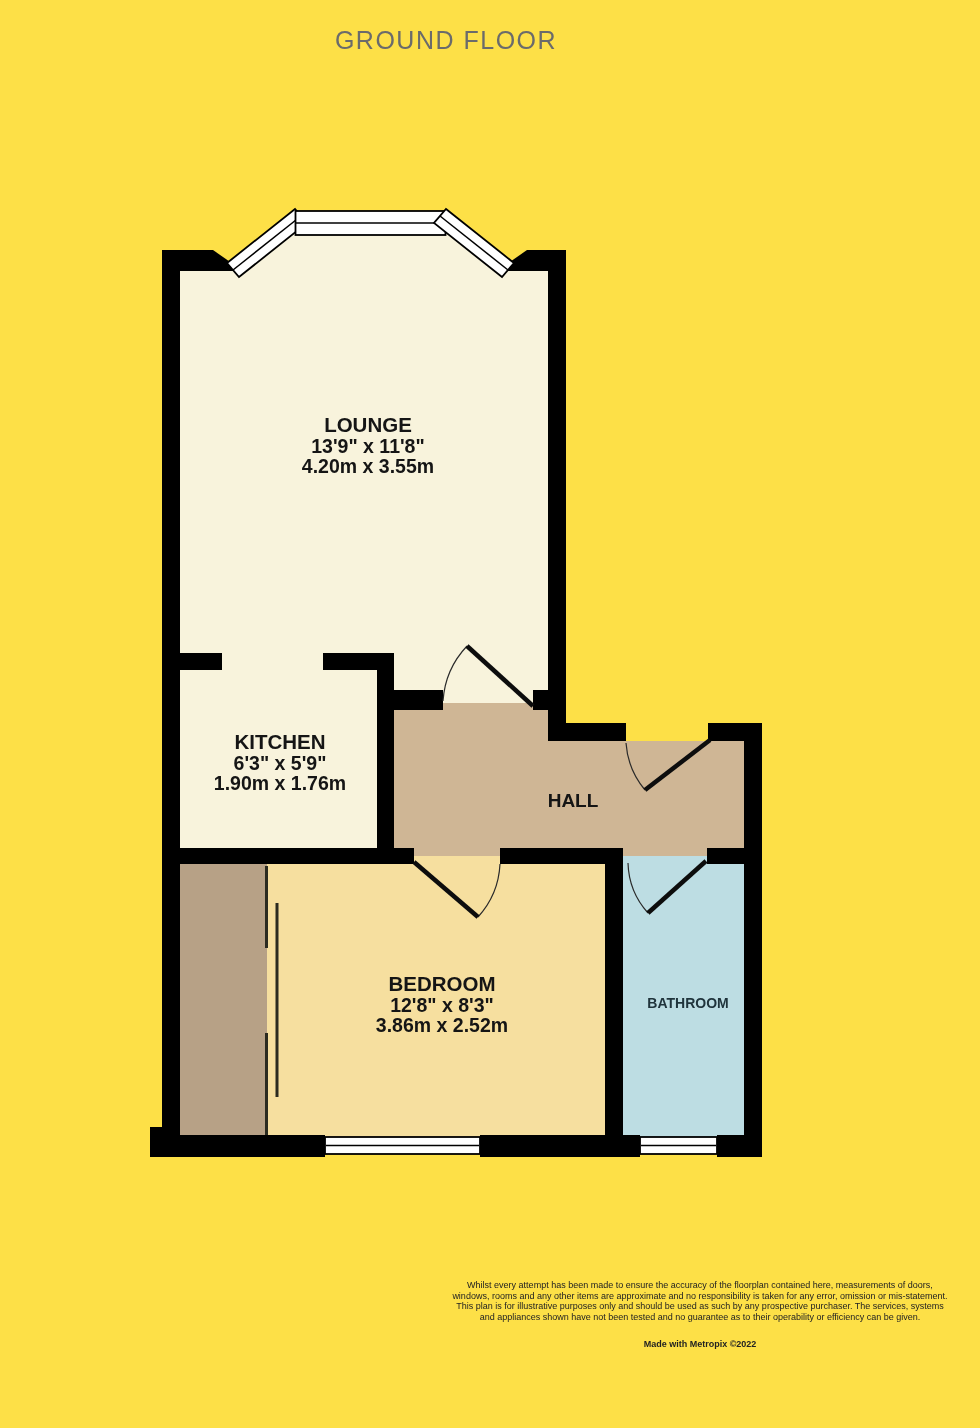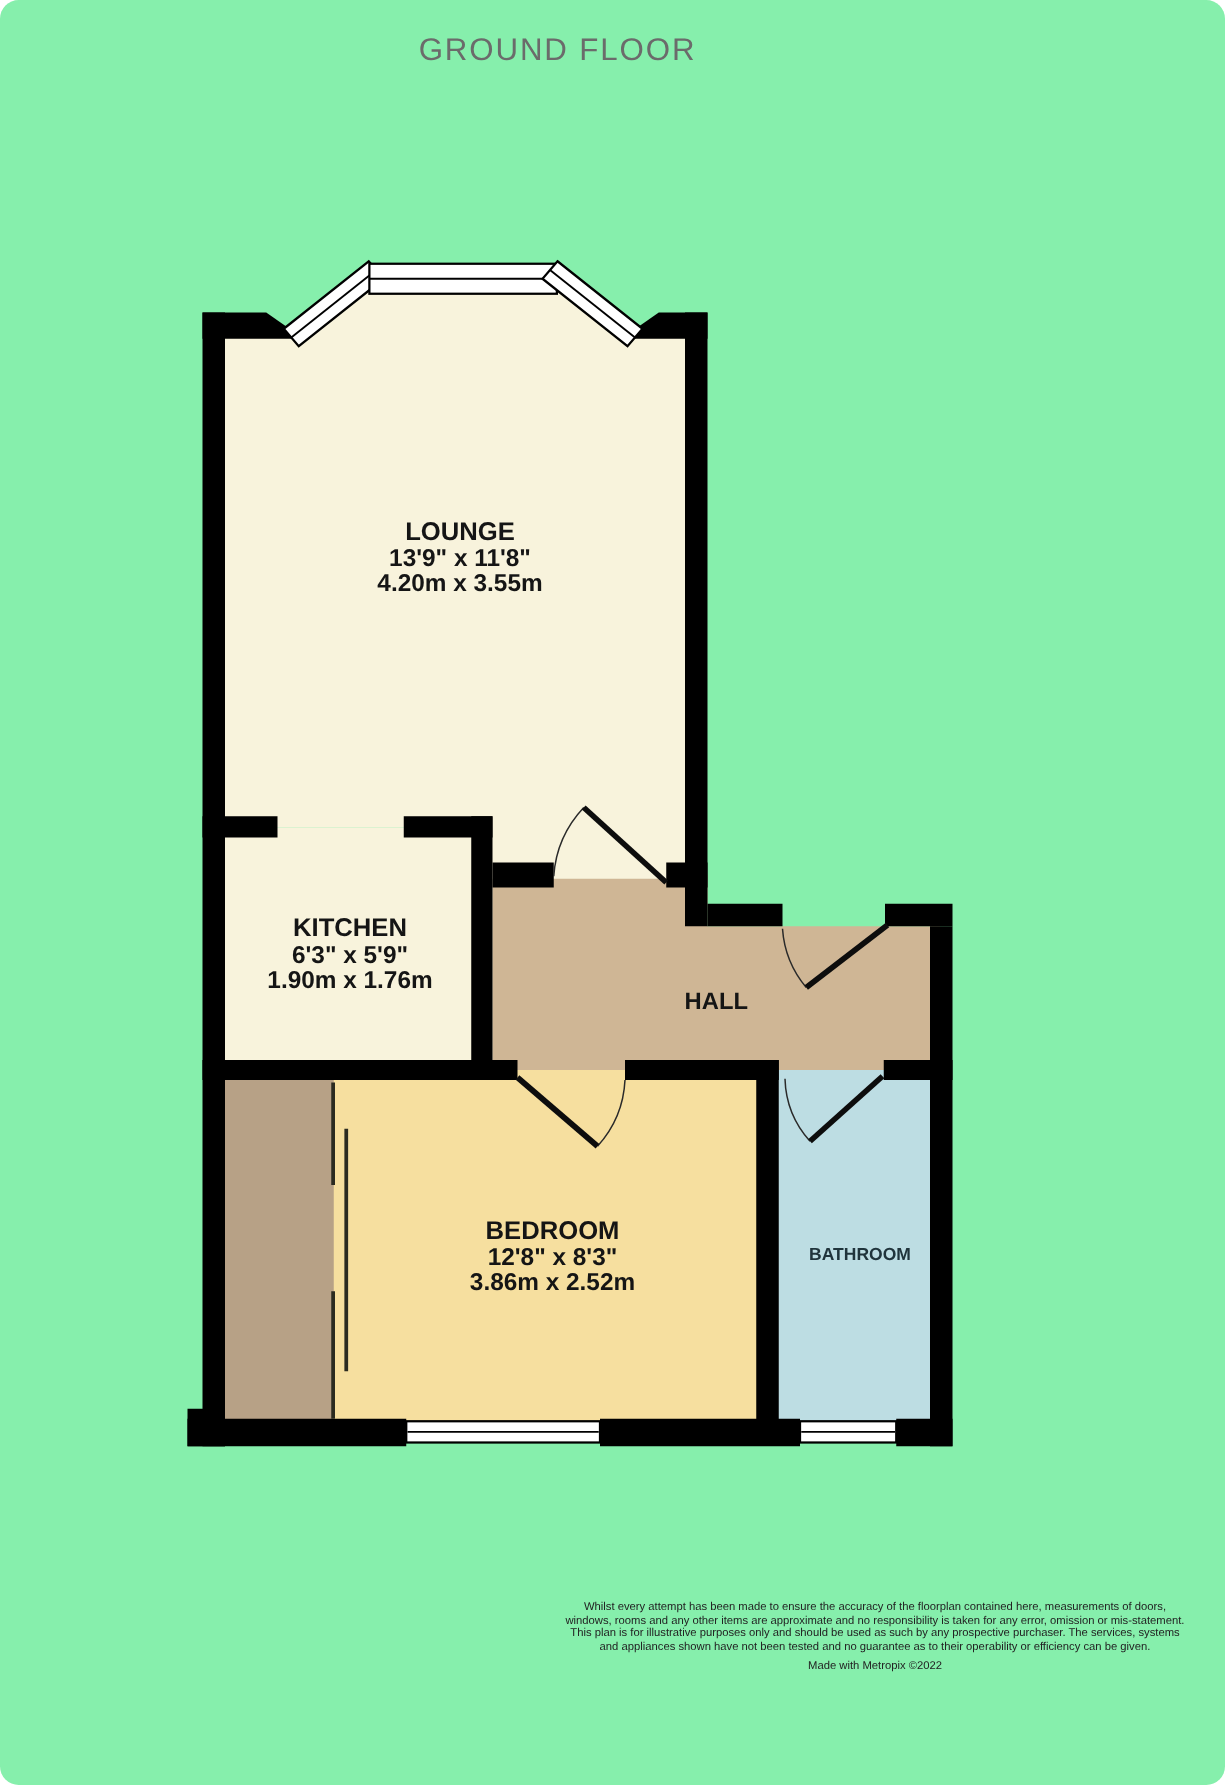--- a/index.html
+++ b/index.html
@@ -1,33 +1,33 @@
 <!DOCTYPE html>
 <html><head>
 <meta charset="utf-8">
 <style>
   html,body{margin:0;padding:0;background:#ffffff;}
-  .page{position:relative;width:980px;height:1428px;background:#86efac;overflow:hidden;
-        font-family:"Liberation Sans", sans-serif;border-radius:15px;}
+  .page{position:relative;width:980px;height:1428px;background:#fde047;overflow:hidden;
+        font-family:"Liberation Sans", sans-serif;}
   .floor-title{position:absolute;top:26px;left:446px;transform:translateX(-50%);
         font-size:25px;letter-spacing:1.5px;color:#6b6b6b;white-space:nowrap;}
   .plan-svg{position:absolute;top:0;left:0;}
   .wall{stroke:none;}
   .win{fill:#ffffff;stroke:#000000;stroke-width:1.8;}
   .win-mid{stroke:#000000;stroke-width:1.5;fill:none;}
   .door-leaf{stroke:#0d0d0d;stroke-width:4.5;fill:none;stroke-linecap:butt;}
   .door-arc{stroke:#2a2a2a;stroke-width:1.2;fill:none;}
   .ward-line{stroke:#2b2b20;stroke-width:3;fill:none;}
   .room-name{font-weight:bold;font-size:20.5px;fill:#151515;text-anchor:middle;}
   .room-name-hall{font-weight:bold;font-size:19px;fill:#151515;text-anchor:middle;}
   .room-name-sm{font-weight:bold;font-size:14px;fill:#20343c;text-anchor:middle;}
   .room-dim{font-weight:bold;font-size:19.5px;fill:#151515;text-anchor:middle;}
   .footer{position:absolute;top:1280px;left:700px;transform:translateX(-50%);
         width:505px;text-align:center;font-size:9px;line-height:1.18;color:#222222;}
-  .credit{margin-top:5px;}
+  .credit{margin-top:17px;font-weight:bold;}
 </style>
 </head>
 <body>
 
 <div class="page">
 
   <div class="floor-title">GROUND FLOOR</div>
 
   <svg class="plan-svg" width="980" height="1428" viewBox="0 0 980 1428">
 

